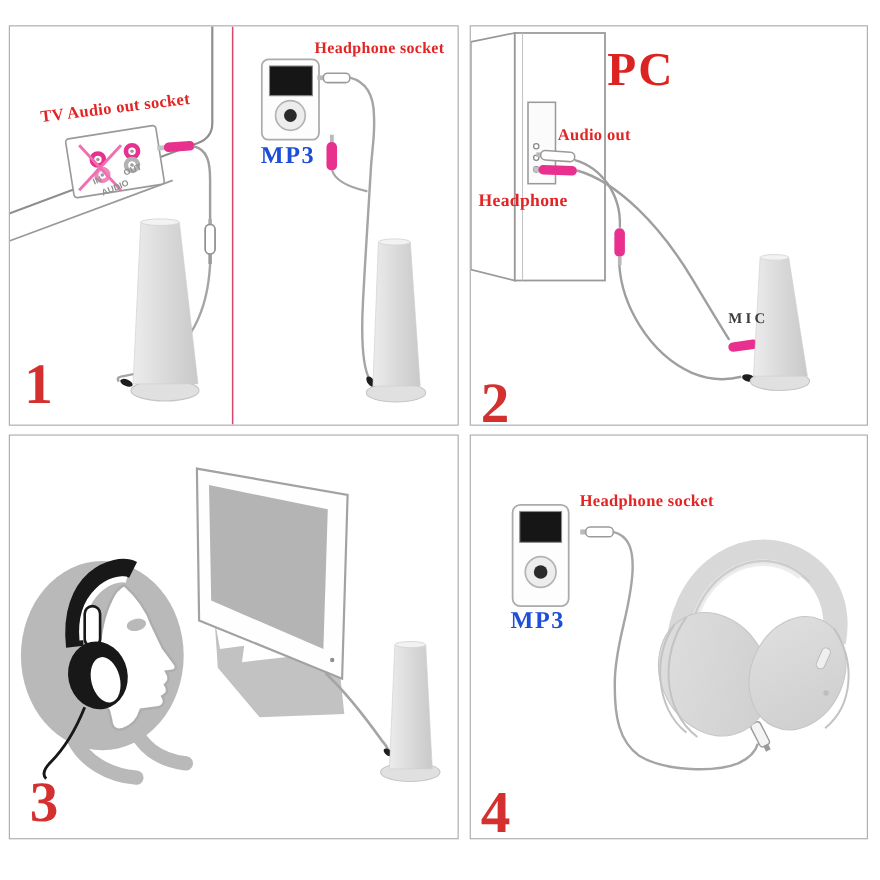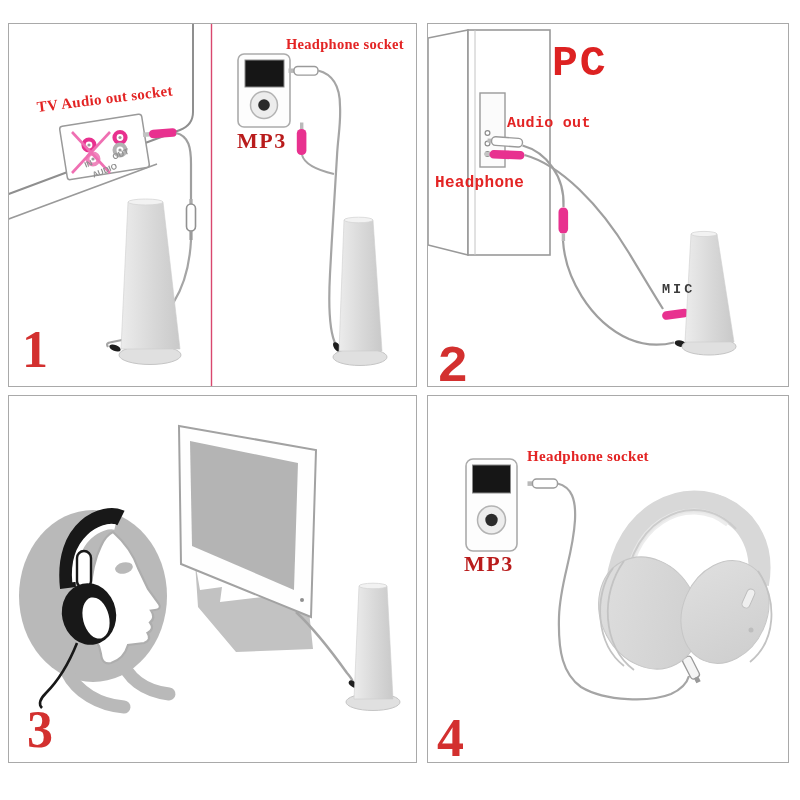--- a/index.html
+++ b/index.html
@@ -3,21 +3,21 @@
 <meta charset="utf-8">
 <style>
   html,body{margin:0;padding:0;background:#fff;}
   #stage{position:relative;width:800px;height:800px;background:#fff;overflow:hidden;
          font-family:"Liberation Serif",serif;}
   .panel{position:absolute;border:1px solid #a9a9a9;background:#fff;}
   .panel svg{position:absolute;left:0;top:0;}
   .lbl{position:absolute;white-space:nowrap;line-height:1;}
   .red-lbl{font-weight:bold;color:#e32424;letter-spacing:0.3px;}
   .num{font-weight:bold;color:#d3302f;}
-  .mp3-lbl{font-weight:bold;color:#b91c1c;letter-spacing:1.5px;}
+  .mp3-lbl{font-weight:bold;color:#1d4ed8;letter-spacing:1.5px;}
   .port-lbl{font-family:"Liberation Sans",sans-serif;font-weight:bold;font-size:8px;
             color:#8f8f8f;transform:rotate(-22deg);transform-origin:left center;}
   .mic-lbl{font-weight:bold;color:#3c3c3c;letter-spacing:3px;font-size:13.5px;}
 </style>
 </head>
 <body>
 
 <div id="stage">
 
   <div class="panel" style="left:8px;top:23px;width:407px;height:362px;">
@@ -99,21 +99,21 @@
 
     <span class="lbl red-lbl" style="left:28px;top:76px;font-size:15px;transform:rotate(-7deg);transform-origin:left center;">TV Audio out socket</span>
     <span class="lbl red-lbl" style="left:277px;top:13px;font-size:14.5px;">Headphone socket</span>
     <span class="lbl mp3-lbl" style="left:228px;top:106px;font-size:22px;">MP3</span>
     <span class="lbl port-lbl" style="left:76px;top:138px;">IN</span>
     <span class="lbl port-lbl" style="left:104px;top:130px;">OUT</span>
     <span class="lbl port-lbl" style="left:84px;top:148px;">AUDIO</span>
     <span class="lbl num" style="left:13px;top:300px;font-size:52px;">1</span>
   </div>
 
-  <div class="panel" style="left:427px;top:23px;width:360px;height:362px;font-family:Liberation Mono, monospace;">
+  <div class="panel" style="left:427px;top:23px;width:360px;height:362px;">
     <svg width="360" height="362" viewBox="0 0 360 362">
       <defs>
         <linearGradient id="tg2" x1="0" y1="0" x2="1" y2="0">
           <stop offset="0" stop-color="#ececec"></stop>
             <stop offset="0.55" stop-color="#d8d8d8"></stop>
           <stop offset="1" stop-color="#c9c9c9"></stop>
         </linearGradient>
       </defs>
 
       <g>

